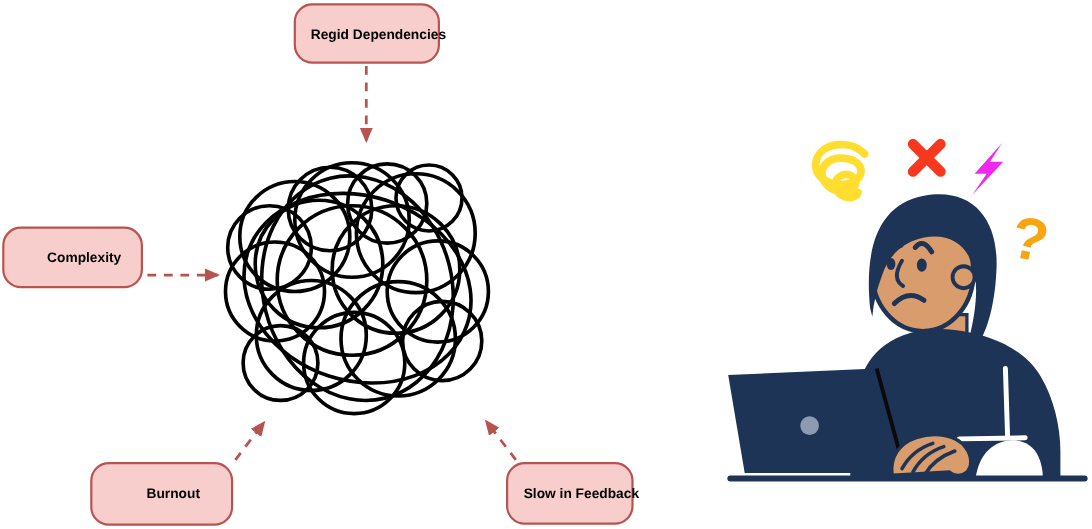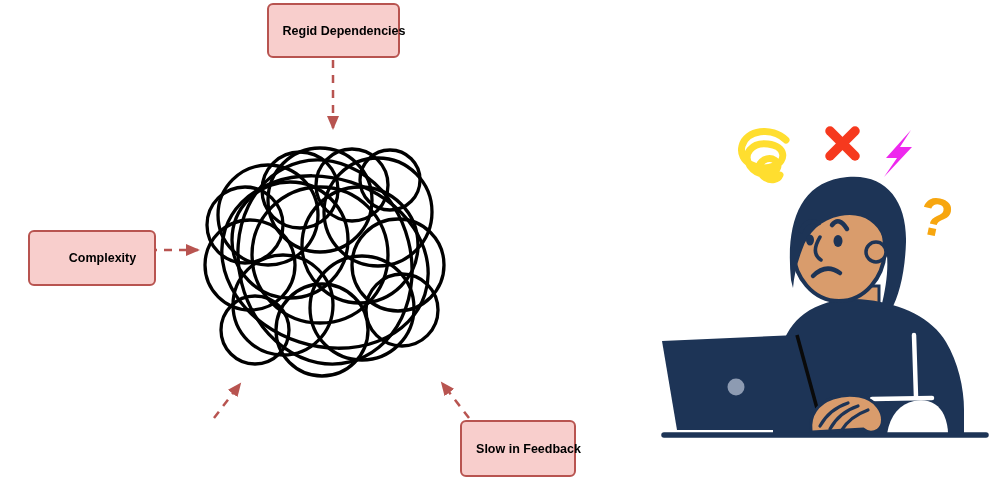--- a/index.html
+++ b/index.html
@@ -8,28 +8,28 @@
     width:993px;height:481px;
     background:#ffffff;
     overflow:hidden;
     font-family:"Liberation Sans", sans-serif;
   }
   .node{
     position:absolute;
     box-sizing:border-box;
     background:#F8CECC;
     border:2px solid #B85450;
-    border-radius:6px;
+    border-radius:17px;
     display:flex;align-items:center;justify-content:center;
     font-size:12.5px;font-weight:bold;color:#000000;
     white-space:nowrap;
     padding-left:21px;
   }
   #node-rigid{left:267px;top:3px;width:133px;height:55px;}
-  #node-complexity{left:2px;top:230px;width:128px;height:56px;margin-left:26px;}
+  #node-complexity{left:2px;top:206px;width:128px;height:56px;}
   #node-burnout{left:82px;top:420px;width:130px;height:58px;}
   #node-slow{left:460px;top:420px;width:116px;height:57px;}
   svg{position:absolute;display:block;}
   #diagram-lines{left:0;top:0;}
   #person-svg{left:640px;top:110px;}
 </style>
 </head>
 <body>
 
 <div id="canvas">
@@ -69,20 +69,23 @@
       <line x1="214" y1="418" x2="240" y2="384" marker-end="url(#arrowhead)"></line>
       <line x1="469" y1="418" x2="442" y2="383" marker-end="url(#arrowhead)"></line>
     </g>
   </svg>
 
   <div class="node" id="node-rigid">
     <span>Regid Dependencies</span>
   </div>
   <div class="node" id="node-complexity">
     <span>Complexity</span>
+  </div>
+  <div class="node" id="node-burnout">
+    <span>Burnout</span>
   </div>
   <div class="node" id="node-slow">
     <span>Slow in Feedback</span>
   </div>
 
   <svg id="person-svg" width="353" height="371" viewBox="0 0 353 371">
 
     <path d="M 146 30 C 132 16 106 20 102 36 C 98 52 118 62 134 56 C 147 51 146 36 128 34
              C 112 32 102 44 110 56 C 117 66 132 67 137 59 C 141 52 132 46 124 50
              C 117 54 118 64 126 68 C 131 71 138 70 140 65" fill="none" stroke="#FFDE2F" stroke-width="7" stroke-linecap="round"></path>

